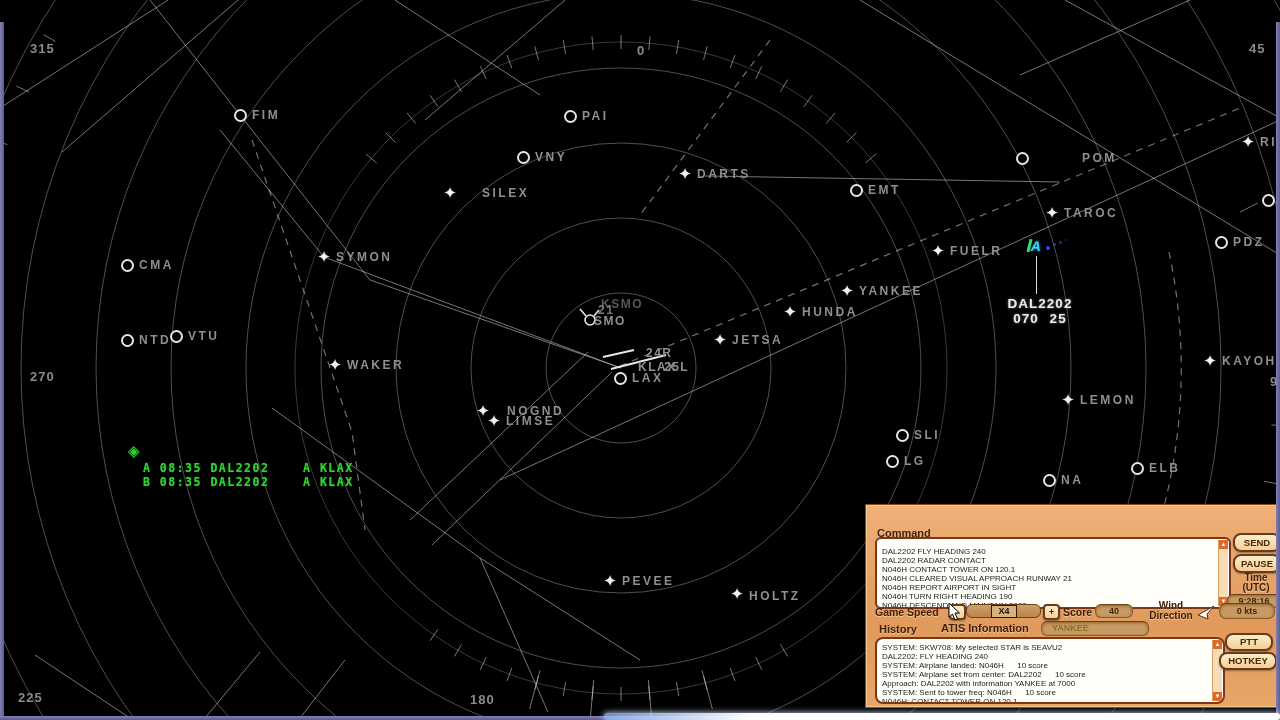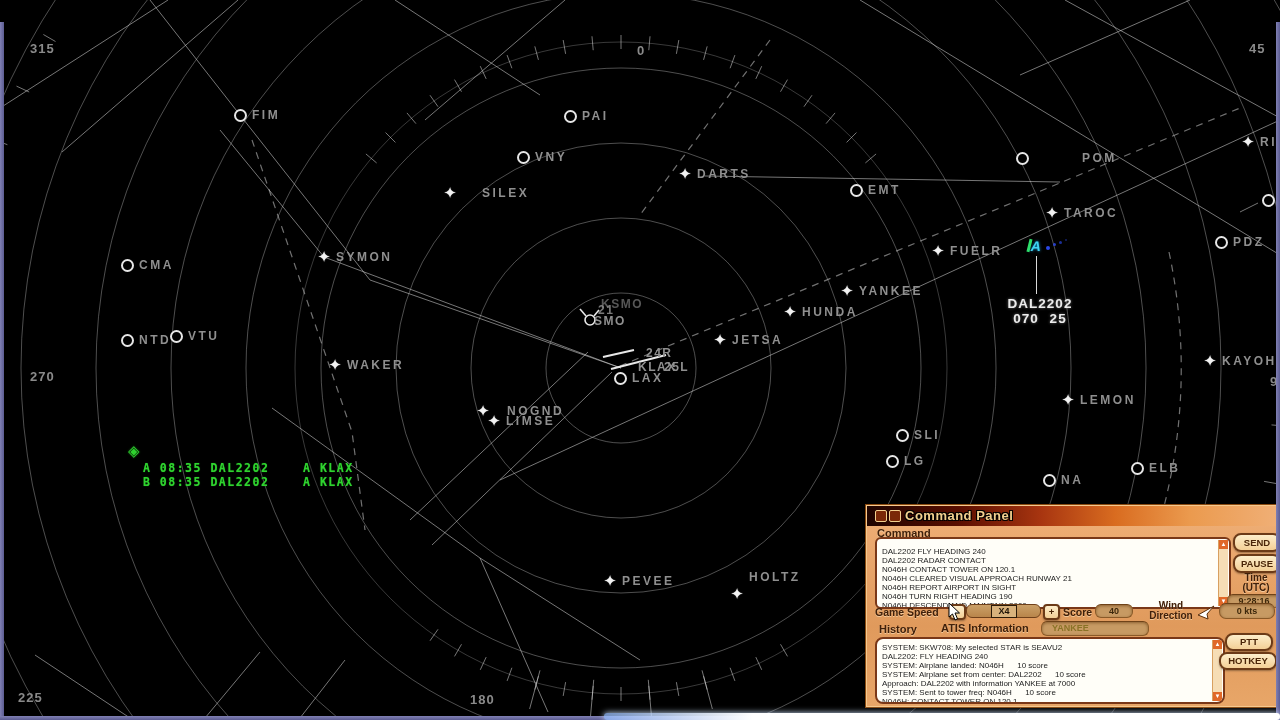--- a/index.html
+++ b/index.html
@@ -227,21 +227,21 @@
         <div class="fx-label" style="left: 732px; top: 333px;">JETSA</div>
         <div class="fx-star" style="left: 1044px; top: 205px;">✦</div>
         <div class="fx-label" style="left: 1064px; top: 206px;">TAROC</div>
         <div class="fx-star" style="left: 930px; top: 243px;">✦</div>
         <div class="fx-label" style="left: 950px; top: 244px;">FUELR</div>
         <div class="fx-star" style="left: 1060px; top: 392px;">✦</div>
         <div class="fx-label" style="left: 1080px; top: 393px;">LEMON</div>
         <div class="fx-star" style="left: 602px; top: 573px;">✦</div>
         <div class="fx-label" style="left: 622px; top: 574px;">PEVEE</div>
         <div class="fx-star" style="left: 729px; top: 586px;">✦</div>
-        <div class="fx-label" style="left: 749px; top: 570px;">HOLTZ</div>
+        <div class="fx-label" style="left: 749px; top: 589px;">HOLTZ</div>
         <div class="fx-star" style="left: 1202px; top: 353px;">✦</div>
         <div class="fx-label" style="left: 1222px; top: 354px;">KAYOH</div>
         <div class="fx-star" style="left: 1240px; top: 134px;">✦</div>
         <div class="fx-label" style="left: 1260px; top: 135px;">RI</div>
         <div class="fx-star" style="left: 475px; top: 403px;">✦</div>
         <div class="fx-label" style="left: 495px; top: 404px; padding-left: 12px;">NOGND</div>
         <div class="fx-star" style="left: 486px; top: 413px;">✦</div>
         <div class="fx-label" style="left: 506px; top: 414px;">LIMSE</div>
         <div class="fx-circle" style="left: 234px; top: 109px;"></div>
         <div class="fx-label" style="left: 252px; top: 108px;">FIM</div>
@@ -306,25 +306,20 @@
       <div class="ac-symbol">
         <div class="green-bar"></div>
         <div class="a-glyph">A</div>
       </div>
       <div class="ac-leader"></div>
       <div class="ac-tag"><span>DAL2202</span><br><span>070 25</span></div>
     </div>
   </div>
 
   <div id="panel">
-    <div class="p-header-fix">
-      <div class="p-hicon" style="left:8px"></div>
-      <div class="p-hicon" style="left:22px"></div>
-      <div class="p-title">Command Panel</div>
-    </div>
 
     <div class="p-label" style="left:10px;top:21px;font-size:11px">Command</div>
     <div class="p-box" style="left:8px;top:31px;width:352px;height:68px">
       <div id="command-lines" style="padding-top:8px">
           <div class="p-line">DAL2202 FLY HEADING 240</div>
           <div class="p-line">DAL2202 RADAR CONTACT</div>
           <div class="p-line">N046H CONTACT TOWER ON 120.1</div>
           <div class="p-line">N046H CLEARED VISUAL APPROACH RUNWAY 21</div>
           <div class="p-line">N046H REPORT AIRPORT IN SIGHT</div>
           <div class="p-line">N046H TURN RIGHT HEADING 190</div>

